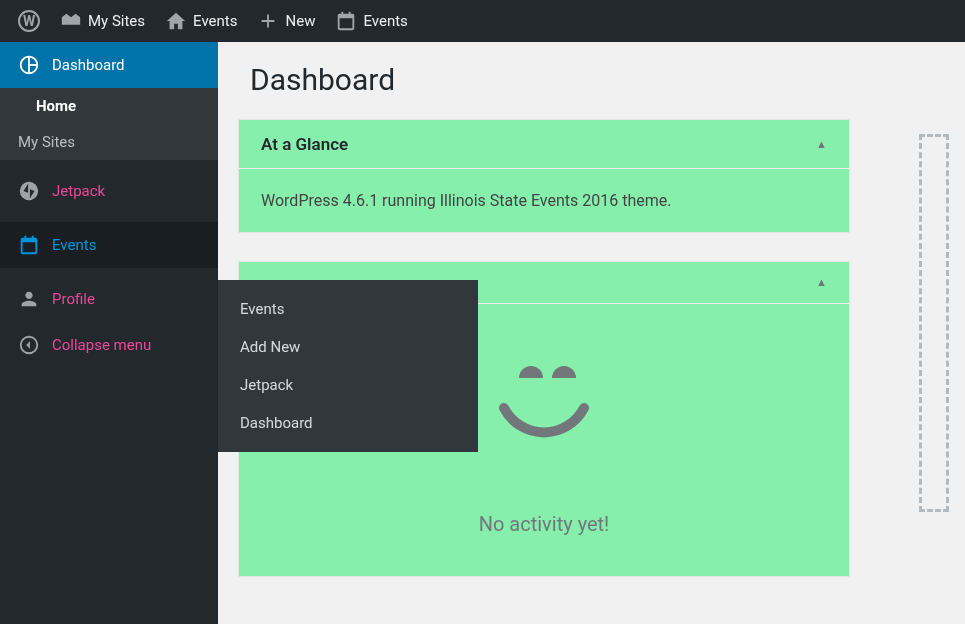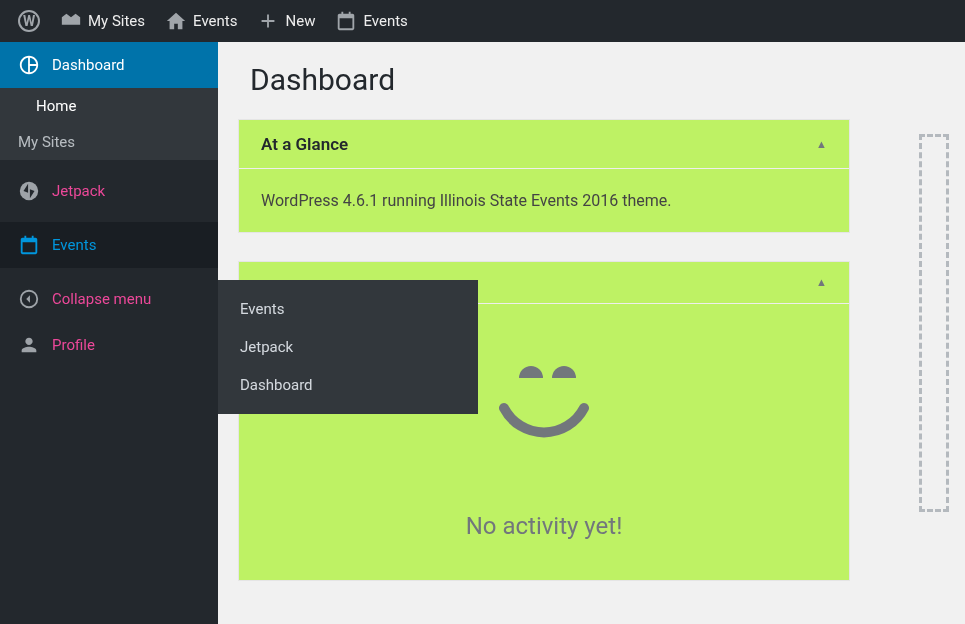--- a/index.html
+++ b/index.html
@@ -13,40 +13,40 @@
     .sidebar { position: absolute; top: 42px; left: 0; width: 218px; height: calc(100% - 42px); background: #23282d; }
     .sidebar-item { display: flex; align-items: center; padding: 12px 18px; color: #ec4899; font-size: 15px; cursor: pointer; gap: 12px; }
     .sidebar-item svg { fill: rgba(240,245,250,0.6); width: 22px; height: 22px; }
     .sidebar-item.active { background: #0073aa; color: #fff; position: relative; }
     .sidebar-item.active svg { fill: #fff; }
     .sidebar-item.active::after { content: ''; position: absolute; right: -12px; top: 50%; transform: translateY(-50%); border: 12px solid transparent; border-left-color: #0073aa; }
     .sidebar-item.current { background: #191e23; color: #0096dd; }
     .sidebar-item.current svg { fill: #0096dd; }
     .sidebar-sub { background: #32373c; }
     .sidebar-sub-item { padding: 9px 18px; color: #fff; font-size: 15px; cursor: pointer; }
-    .sidebar-sub-item.bold { font-weight: 400; padding-left: 36px; }
+    .sidebar-sub-item.bold { font-weight: 700; padding-left: 36px; }
     .sidebar-sub-item.muted { color: rgba(240,245,250,0.7); }
     .sidebar-sep { height: 8px; }
     
     .submenu { position: absolute; top: 280px; left: 218px; background: #32373c; min-width: 260px; padding: 10px 0; z-index: 10; }
     .submenu-item { padding: 10px 22px; color: rgba(240,245,250,0.85); font-size: 15px; cursor: pointer; }
     
     .content { margin-left: 218px; padding: 20px; }
     .page-title { font-size: 30px; font-weight: 400; color: #23282d; margin-bottom: 22px; margin-left: 12px; }
     
-    .panel { background: #bef264; border: 1px solid #e5e5e5; margin-bottom: 28px; width: 612px; }
+    .panel { background: #86efac; border: 1px solid #e5e5e5; margin-bottom: 28px; width: 612px; }
     .panel-header { display: flex; justify-content: space-between; align-items: center; padding: 14px 22px; border-bottom: 1px solid #eee; cursor: pointer; }
     .panel-title { font-size: 17px; font-weight: 600; color: #23282d; }
     .panel-toggle { color: #72777c; font-size: 11px; }
     .panel-body { padding: 22px; color: #444; font-size: 16px; }
     
     .activity-panel .panel-body { text-align: center; padding: 34px 22px 40px; }
     .smiley { margin: 0 auto 30px; width: 140px; }
     .smiley svg { width: 140px; height: 140px; }
-    .no-activity { color: #72777c; font-size: 24px; }
+    .no-activity { color: #72777c; font-size: 20px; }
   </style>
 </head>
 <body>
 
 <div class="admin-bar">
   <div class="admin-bar-item">
     <div class="wp-logo">W</div>
   </div>
   <div class="admin-bar-item">
     <svg viewBox="0 0 24 24">
@@ -96,35 +96,36 @@
   <div class="sidebar-sep"></div>
   <div class="sidebar-item current">
     <svg viewBox="0 0 24 24">
         <path d="M19 4h-2V2h-2v2H9V2H7v2H5c-1.1 0-2 .9-2 2v14c0 1.1.9 2 2 2h14c1.1 0 2-.9 2-2V6c0-1.1-.9-2-2-2zm0 16H5V9h14v11z"></path>
       </svg>
     <span>Events</span>
   </div>
   <div class="sidebar-sep"></div>
   <div class="sidebar-item">
     <svg viewBox="0 0 24 24">
+        <path d="M12 12c2.21 0 4-1.79 4-4s-1.79-4-4-4-4 1.79-4 4 1.79 4 4 4zm0 2c-2.67 0-8 1.34-8 4v2h16v-2c0-2.66-5.33-4-8-4z"></path>
+      </svg>
+    <span>Profile</span>
+  </div>
+  <div class="sidebar-item">
+    <svg viewBox="0 0 24 24">
         <circle cx="12" cy="12" r="9" fill="none" stroke="rgba(240,245,250,0.6)" stroke-width="2"></circle>
         <path d="M13 8l-4 4 4 4z"></path>
       </svg>
     <span>Collapse menu</span>
   </div>
-  <div class="sidebar-item">
-    <svg viewBox="0 0 24 24">
-        <path d="M12 12c2.21 0 4-1.79 4-4s-1.79-4-4-4-4 1.79-4 4 1.79 4 4 4zm0 2c-2.67 0-8 1.34-8 4v2h16v-2c0-2.66-5.33-4-8-4z"></path>
-      </svg>
-    <span>Profile</span>
-  </div>
 </div>
 
 <div class="submenu">
   <div class="submenu-item">Events</div>
+  <div class="submenu-item">Add New</div>
   <div class="submenu-item">Jetpack</div>
   <div class="submenu-item">Dashboard</div>
 </div>
 
 <div class="content">
   <h1 class="page-title">Dashboard</h1>
 
   <div class="panel">
     <div class="panel-header">
       <span class="panel-title">At a Glance</span>

